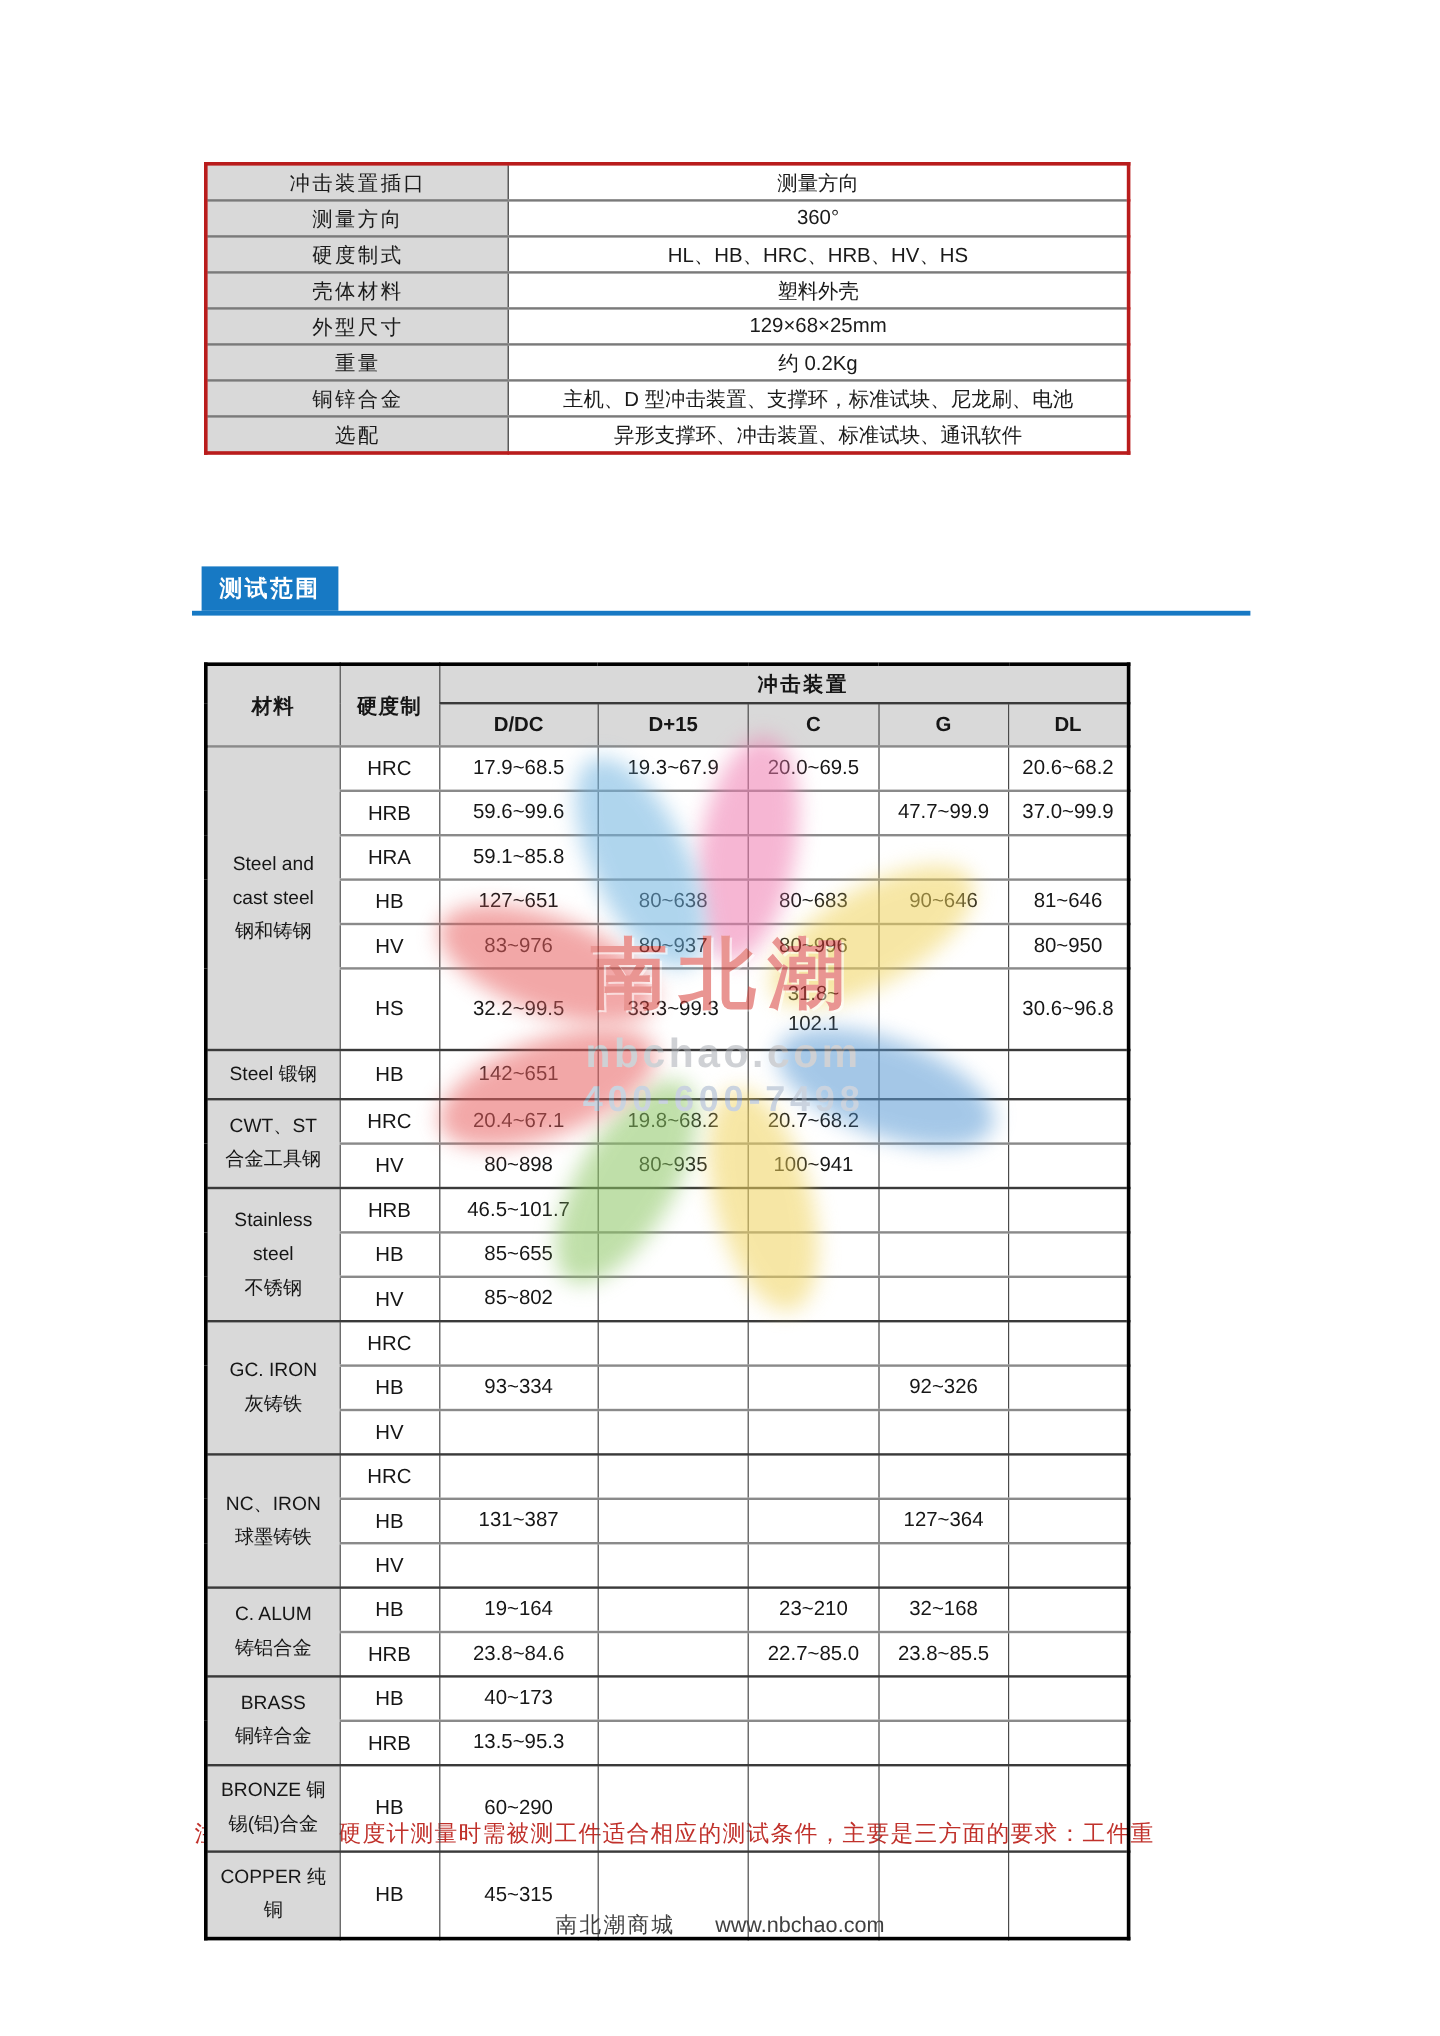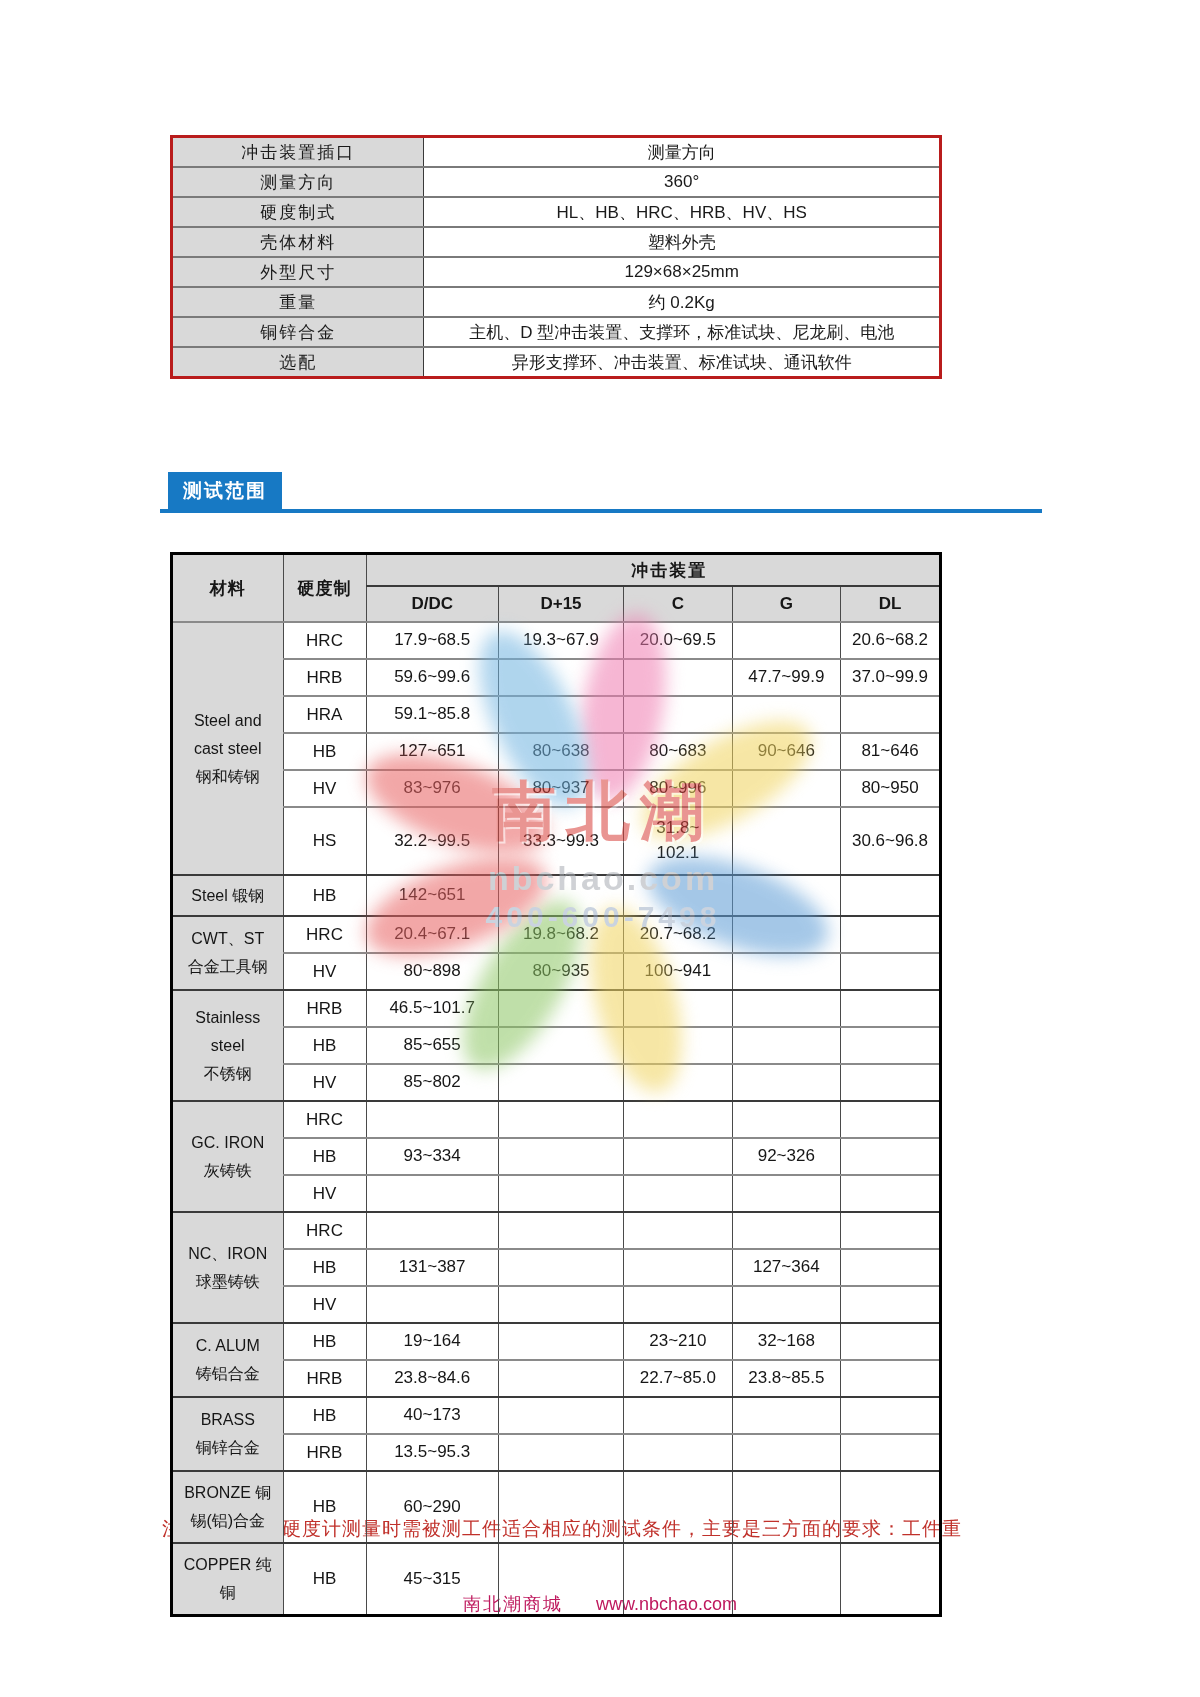--- a/index.html
+++ b/index.html
@@ -110,21 +110,21 @@
   
   .note-text {
     position: absolute; left: 162px; top: 1514px; width: 900px;
     color: var(--note-red);
     font-size: 19px; letter-spacing: 1px;
     line-height: 1.6;
   }
   .page-footer {
     position: absolute; left: 0; top: 1592px; width: 100%;
     text-align: center;
-    font-size: 18px; color: #be185d;
+    font-size: 18px; color: #404040;
   }
   .page-footer .footer-brand { letter-spacing: 2px; margin-right: 28px; }
 </style>
 </head>
 <body>
 
 <div class="page">
 
   <div class="spec-table-wrap">
     <table class="spec-table">

